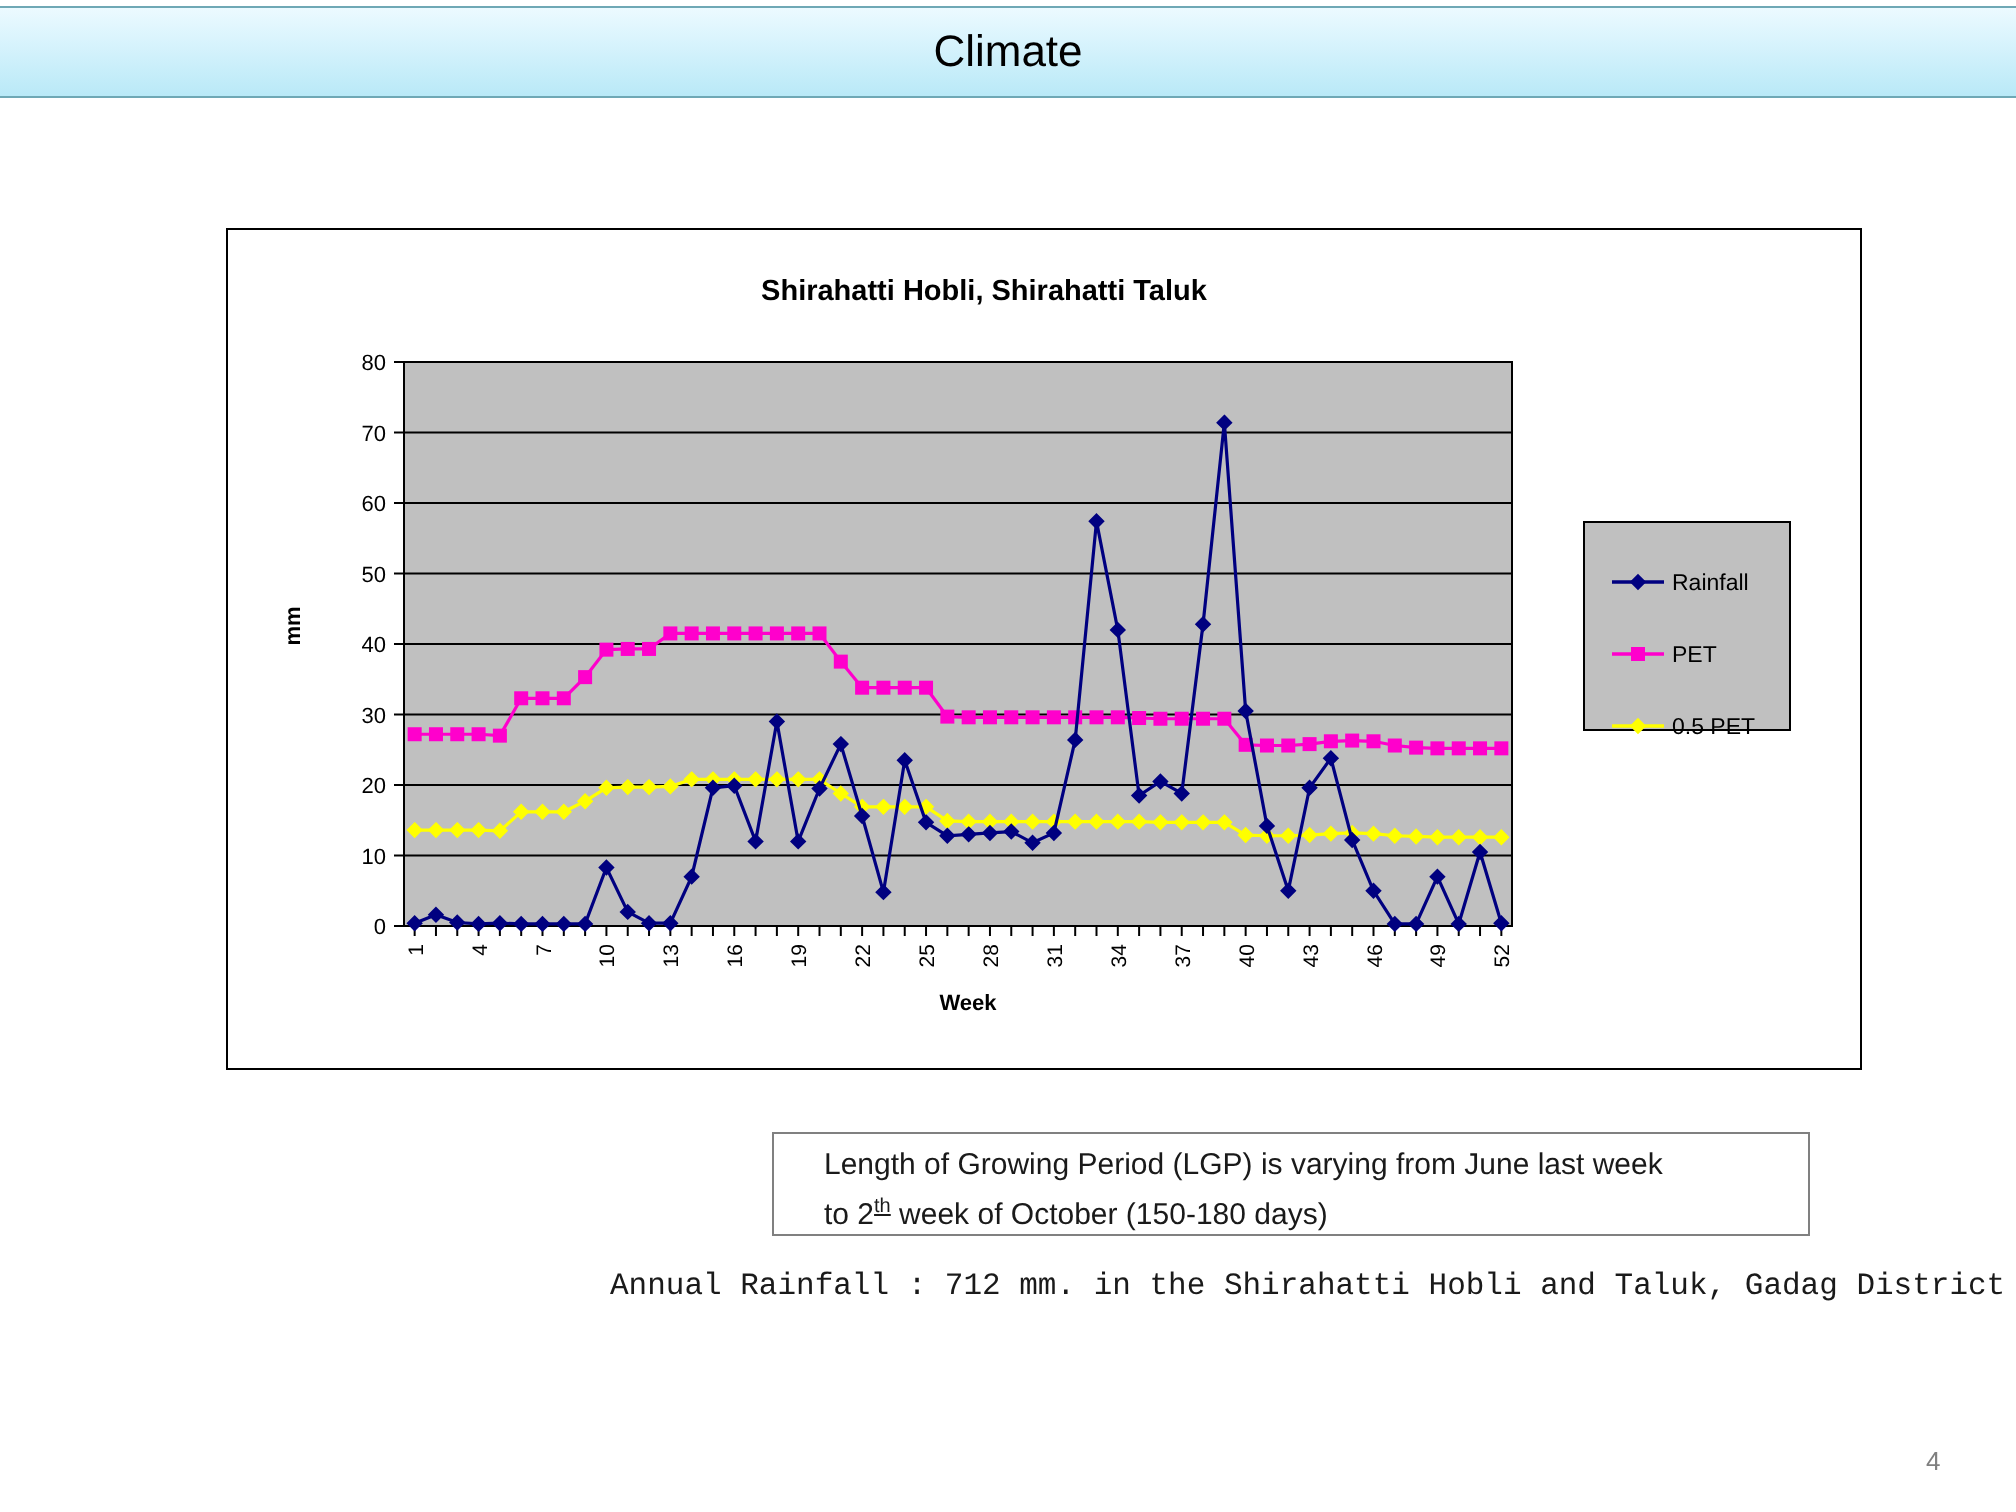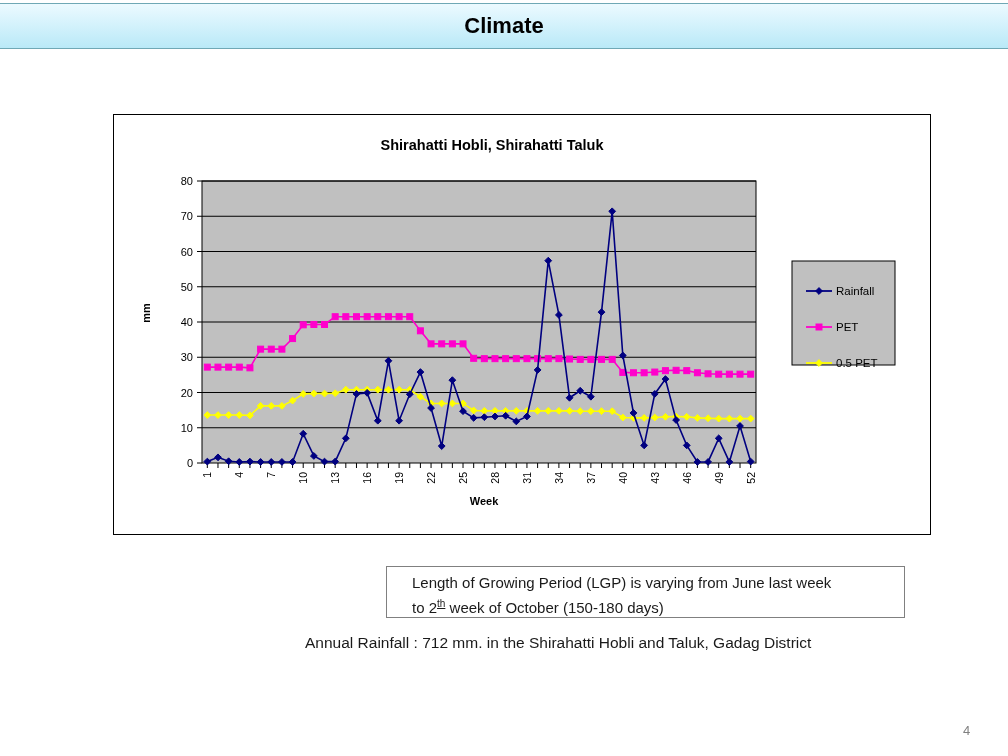--- a/index.html
+++ b/index.html
@@ -26,21 +26,21 @@
     background: linear-gradient(to bottom, #ecfaff 0%, #daf4fd 35%, #b9e9f7 100%);
     border-top: 1px solid #6fa8b5;
     border-bottom: 1px solid #6fa8b5;
     display: flex;
     align-items: center;
     justify-content: center;
   }
   #header-title {
     font-family: "Liberation Sans", sans-serif;
     font-size: 22px;
-    font-weight: bold;
+    font-weight: normal;
     color: #000000;
     letter-spacing: 0px;
   }
 
   
   #chart-frame {
     position: absolute;
     left: 113px;
     top: 114px;
     width: 818px;
@@ -75,21 +75,21 @@
   #lgp-box sup {
     font-size: 10px;
     vertical-align: super;
     text-decoration: underline;
   }
 
   #annual-rainfall {
     position: absolute;
     left: 305px;
     top: 634px;
-    font-family: Liberation Sans, sans-serif;
+    font-family: Liberation Mono, monospace;
     font-size: 15.5px;
     color: #1a1a1a;
     white-space: nowrap;
   }
 
   #page-number {
     position: absolute;
     left: 963px;
     top: 723px;
     font-family: "Liberation Sans", sans-serif;

